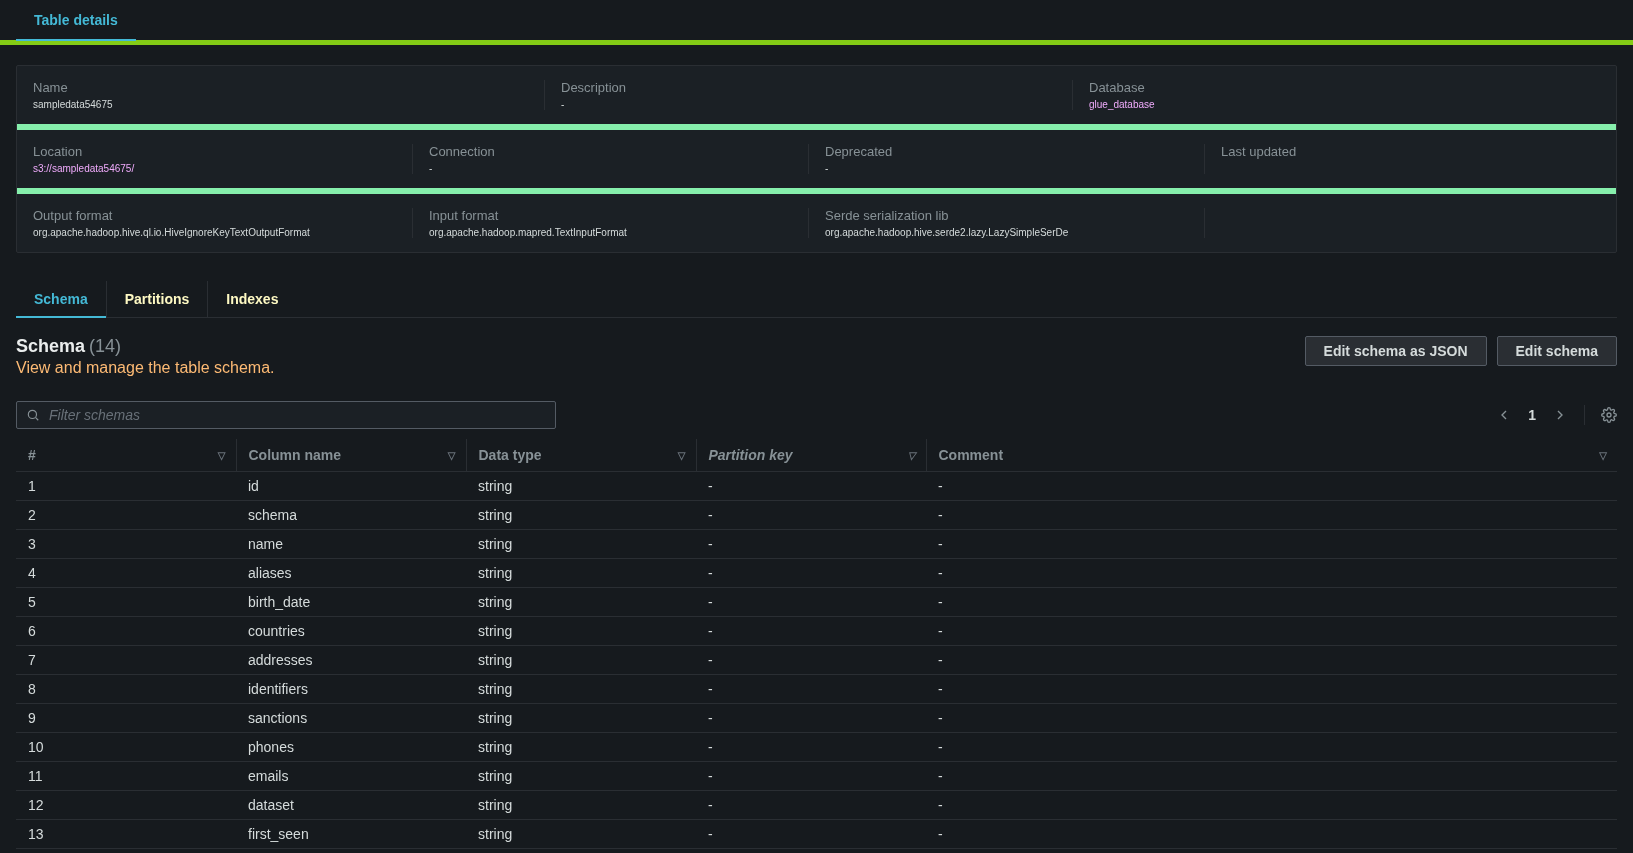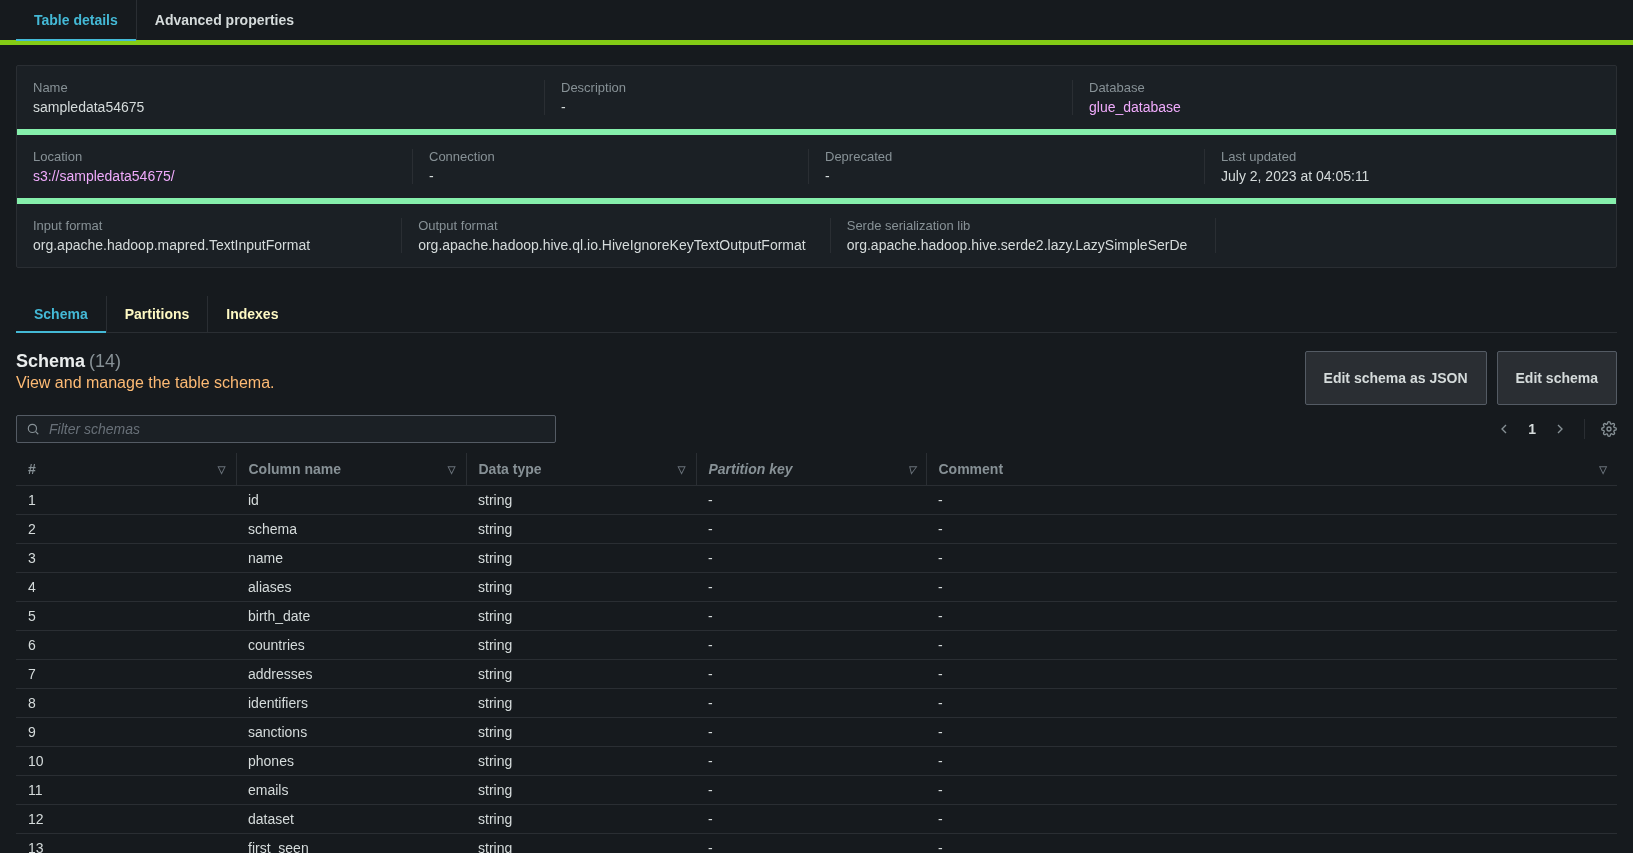--- a/index.html
+++ b/index.html
@@ -53,21 +53,21 @@
   }
   .field:first-child { padding-left: 0; }
   .field:last-child { border-right: none; }
   .field .label {
     color: #879196;
     font-size: 13px;
     margin-bottom: 4px;
   }
   .field .value {
     color: #d5dbdb;
-    font-size: 14px;
+    font-size: 10px;
   }
   .field .value.link { color: #f0abfc; cursor: pointer; }
 
   .sub-tabs {
     display: flex;
     margin: 28px 16px 0 16px;
     border-bottom: 1px solid #2a2e33;
   }
   .sub-tabs .tab {
     padding: 10px 18px;
@@ -109,32 +109,32 @@
   .schema-title-block .subtitle {
     color: #fdba74;
     font-size: 16px;
     margin-top: 2px;
   }
   .schema-actions { display: flex; gap: 10px; }
   .btn {
     background: #2a2e33;
     color: #d5dbdb;
     border: 1px solid #545b64;
-    padding: 18px 18px;
+    padding: 6px 18px;
     font-size: 14px;
     font-weight: 700;
     cursor: pointer;
     border-radius: 2px;
   }
 
   .schema-toolbar {
     display: flex;
     justify-content: space-between;
     align-items: center;
-    margin-top: 10px;
+    margin-top: 24px;
   }
   .search-wrap {
     position: relative;
     width: 540px;
   }
   .search-wrap svg {
     position: absolute;
     left: 10px; top: 50%;
     transform: translateY(-50%);
     width: 14px; height: 14px;
@@ -201,21 +201,20 @@
   .col-num { width: 220px; }
   .col-name { width: 230px; }
   .col-type { width: 230px; }
   .col-part { width: 230px; font-style: italic; }
 </style>
 </head>
 <body>
 
 <div class="top-tabs">
   <div class="tab active">Table details</div>
-  <div class="tab">Advanced properties</div>
 </div>
 
 <div class="details-panel">
   <div class="details-row">
     <div class="field">
       <div class="label">Name</div>
       <div class="value">sampledata54675</div>
     </div>
     <div class="field">
       <div class="label">Description</div>
@@ -234,31 +233,30 @@
     <div class="field">
       <div class="label">Connection</div>
       <div class="value">-</div>
     </div>
     <div class="field">
       <div class="label">Deprecated</div>
       <div class="value">-</div>
     </div>
     <div class="field">
       <div class="label">Last updated</div>
-      <div class="value">July 2, 2023 at 04:05:11</div>
     </div>
   </div>
   <div class="details-row">
     <div class="field">
+      <div class="label">Output format</div>
+      <div class="value">org.apache.hadoop.hive.ql.io.HiveIgnoreKeyTextOutputFormat</div>
+    </div>
+    <div class="field">
       <div class="label">Input format</div>
       <div class="value">org.apache.hadoop.mapred.TextInputFormat</div>
-    </div>
-    <div class="field">
-      <div class="label">Output format</div>
-      <div class="value">org.apache.hadoop.hive.ql.io.HiveIgnoreKeyTextOutputFormat</div>
     </div>
     <div class="field">
       <div class="label">Serde serialization lib</div>
       <div class="value">org.apache.hadoop.hive.serde2.lazy.LazySimpleSerDe</div>
     </div>
     <div class="field" style="visibility:hidden"></div>
   </div>
 </div>
 
 <div class="sub-tabs">

